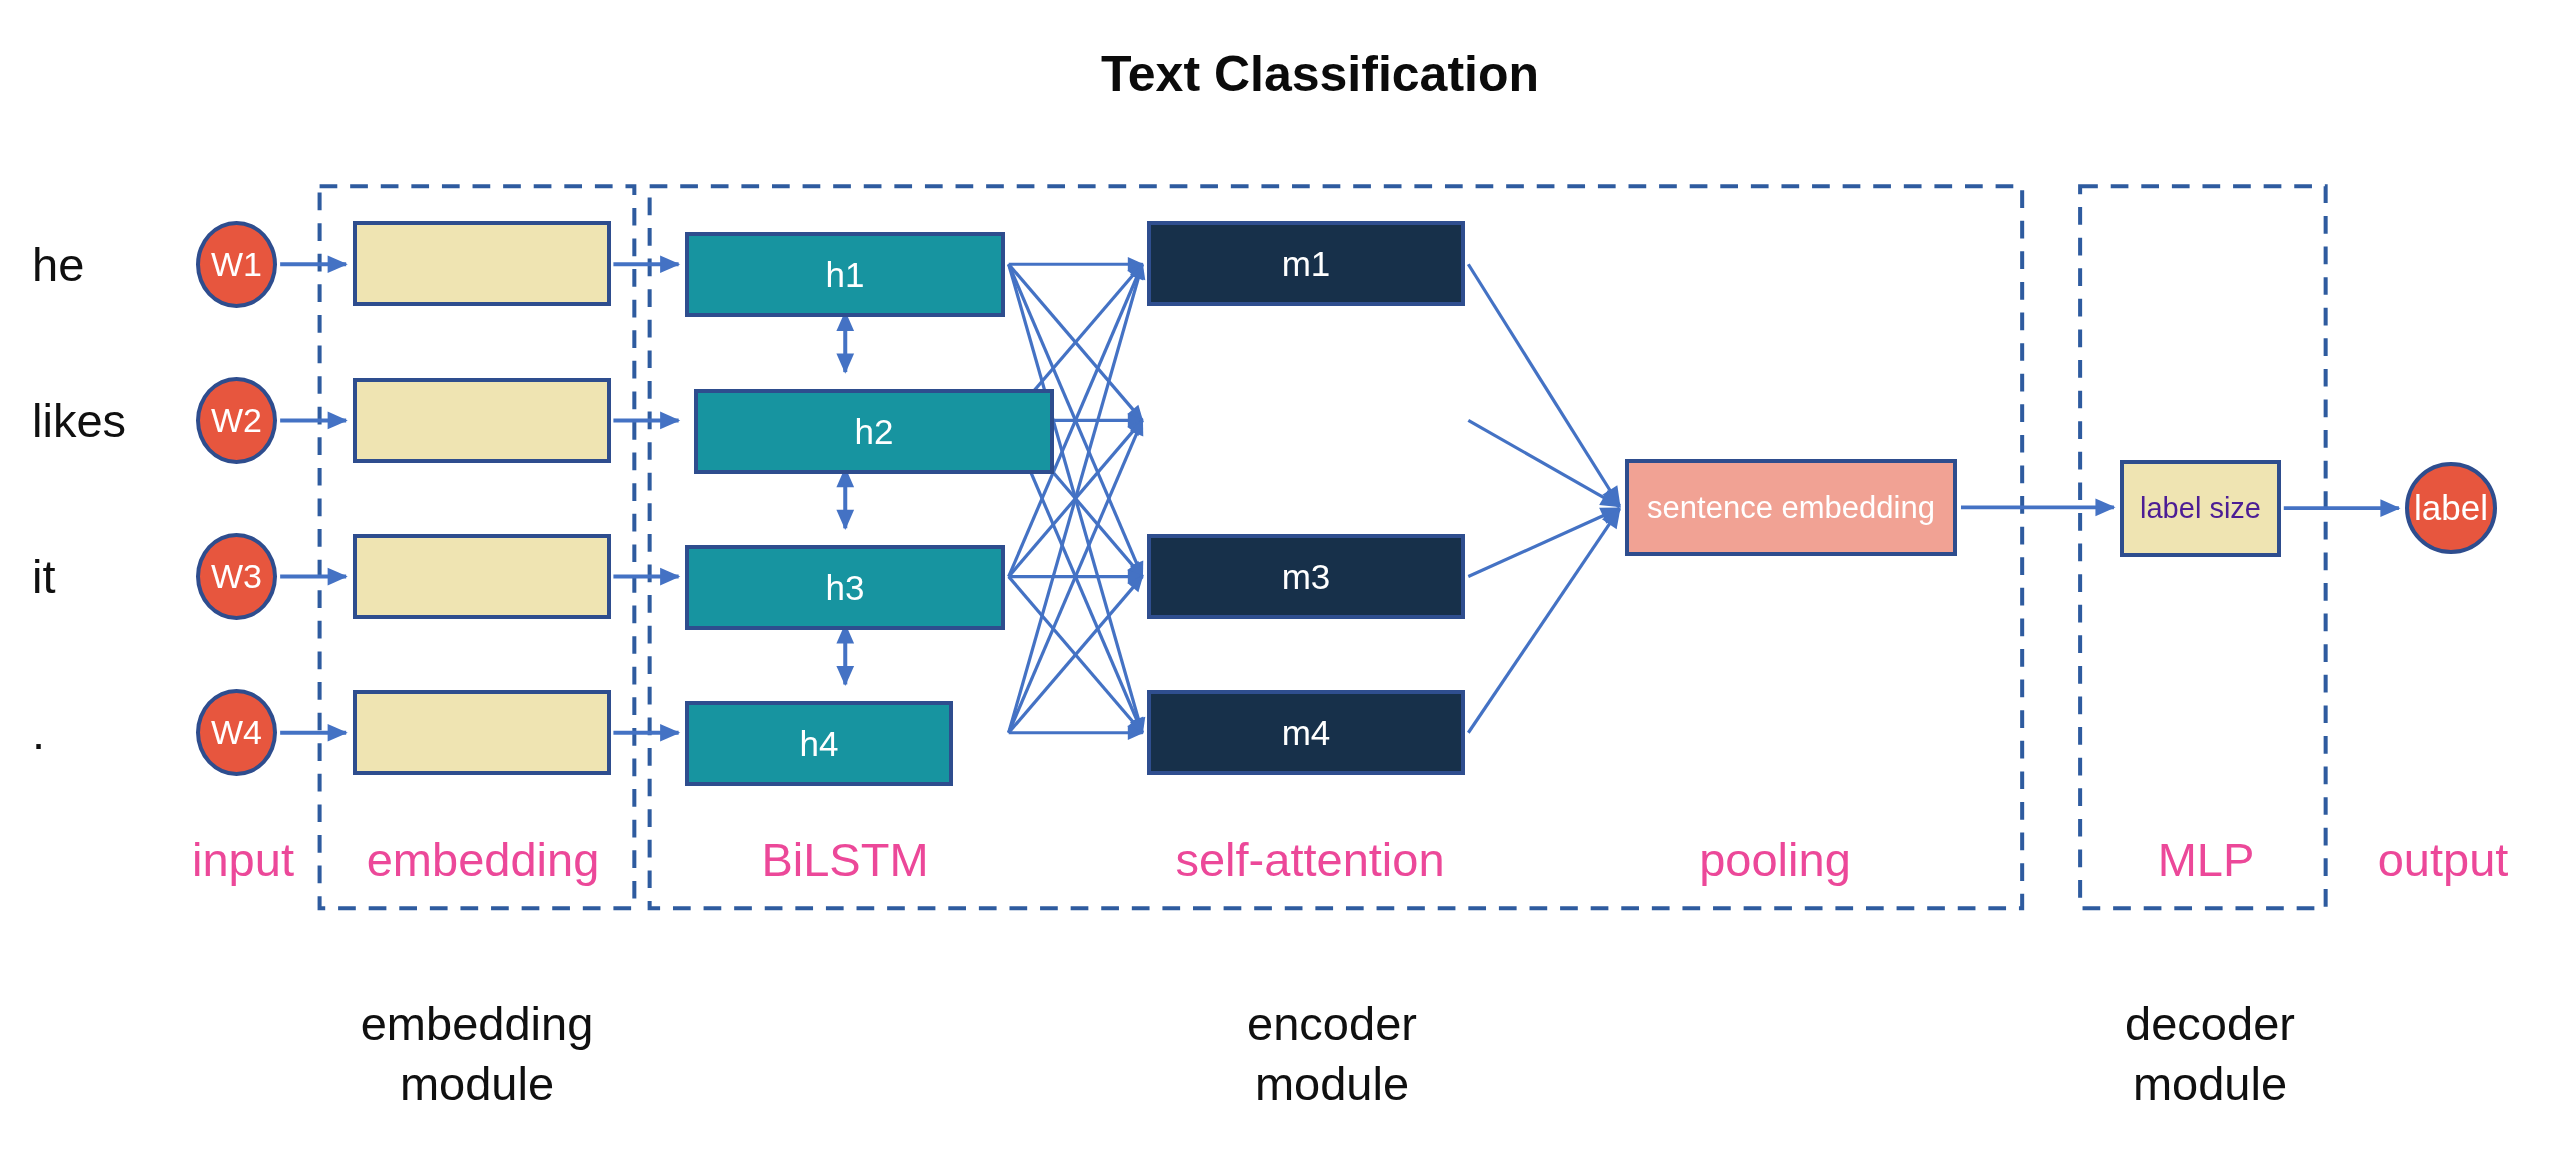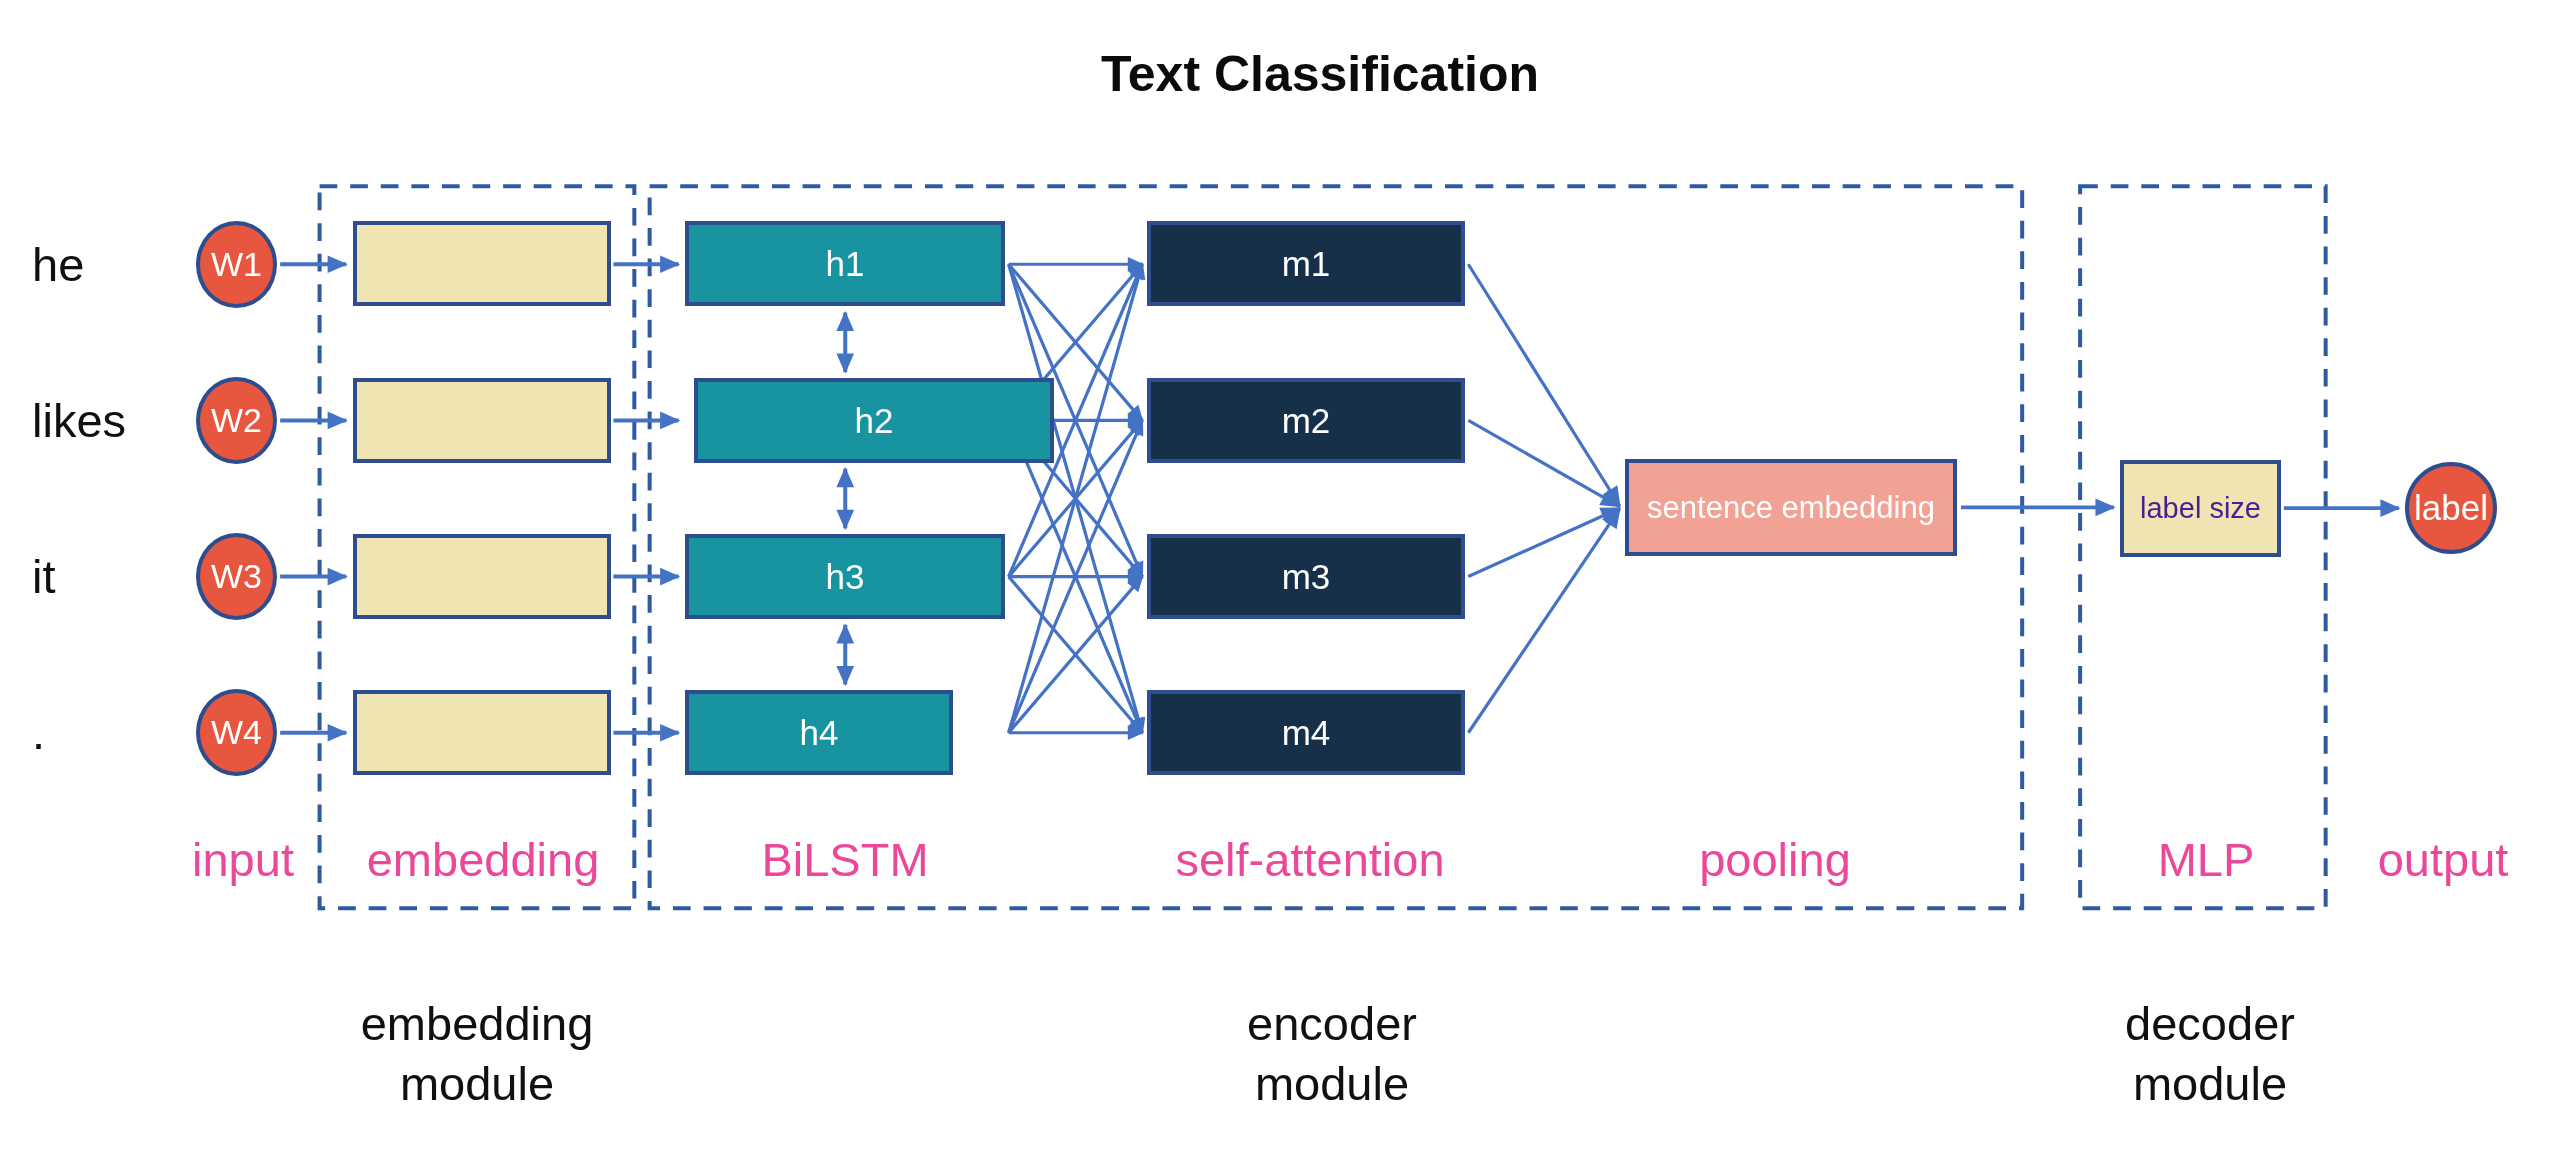--- a/index.html
+++ b/index.html
@@ -27,21 +27,21 @@
     display:flex; align-items:center; justify-content:center;
     color:#ffffff; font-size:34px;
   }
 
   .box {
     position:absolute; box-sizing:border-box;
     display:flex; align-items:center; justify-content:center;
     color:#ffffff; white-space:nowrap;
   }
   .box.emb  { background:var(--beige);  border:4.8px solid var(--box-border); }
-  .box.hid  { background:var(--teal);   border:4px solid var(--box-border); font-size:35px; }
+  .box.hid  { background:var(--teal);   border:4px solid var(--box-border); font-size:35px;margin-top:11px; }
   .box.att  { background:var(--navy);   border:4px solid var(--navy-border); font-size:35px; }
   .box.pool { background:var(--salmon); border:4.8px solid var(--box-border); font-size:31px; }
   .box.mlp  { background:var(--beige);  border:4.8px solid var(--box-border); font-size:29px; color:#4c1d95; }
 
   .stage-label {
     position:absolute; transform:translateX(-50%); top:832px; line-height:56px;
     font-size:47px; color:#ec4899; white-space:nowrap;
   }
   .module-label {
     position:absolute; transform:translateX(-50%); top:994px;
@@ -140,21 +140,20 @@
   <div class="box emb" style="left:353px; top:378px; width:258px; height:85px"></div>
   <div class="box emb" style="left:353px; top:534px; width:258px; height:85px"></div>
   <div class="box emb" style="left:353px; top:690px; width:258px; height:85px"></div>
 
   <div class="box hid" style="left:685px; top:221px; width:320px; height:85px">h1</div>
   <div class="box hid" style="left:694px; top:378px; width:360px; height:85px">h2</div>
   <div class="box hid" style="left:685px; top:534px; width:320px; height:85px">h3</div>
   <div class="box hid" style="left:685px; top:690px; width:268px; height:85px">h4</div>
 
   <div class="box att" style="left:1147px; top:221px; width:318px; height:85px">m1</div>
-  <div class="box att" style="left:1147px; top:378px; width:318px; height:85px">m2</div>
   <div class="box att" style="left:1147px; top:534px; width:318px; height:85px">m3</div>
   <div class="box att" style="left:1147px; top:690px; width:318px; height:85px">m4</div>
 
   <div class="box pool" style="left:1625px; top:459px; width:332px; height:97px">sentence embedding</div>
 
   <div class="box mlp" style="left:2120px; top:460px; width:161px; height:97px">label size</div>
 
   <div class="node-circle" style="left:2405px; top:462px; width:92px; height:92px; font-size:35px">label</div>
 
   <div class="stage-label" style="left:243px">input</div>

